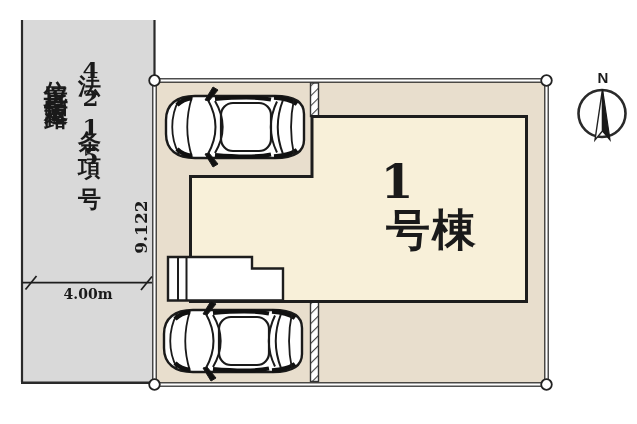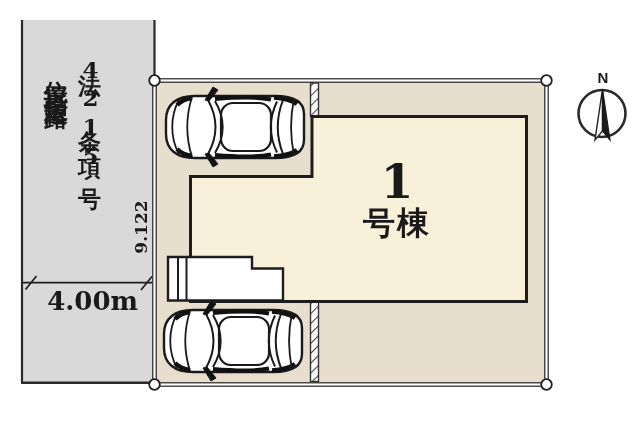--- a/index.html
+++ b/index.html
@@ -12,24 +12,24 @@
   .v-text{
     writing-mode:vertical-rl;text-orientation:upright;
     font-weight:600;line-height:1;white-space:nowrap;
   }
   .road-col1{left:79px;top:55px;font-size:23px;letter-spacing:1px;}
   .road-col2{left:44px;top:62px;font-size:24px;letter-spacing:5px;}
   .dim-9122{
     left:106px;top:218px;width:70px;height:18px;font-size:17px;
     text-align:center;line-height:18px;transform:rotate(-90deg);font-weight:600;
   }
-  .dim-400{left:38px;top:286px;width:100px;font-size:26px;text-align:right;font-weight:600;}
+  .dim-400{left:38px;top:286px;width:100px;font-size:14px;text-align:center;font-weight:600;}
   .bldg-label{left:316px;top:158px;width:162px;text-align:center;font-weight:600;}
   .bldg-label .num{display:block;font-size:47px;line-height:1.02;}
-  .bldg-label .suf{display:block;font-size:32px;line-height:1.08;letter-spacing:2px;}
+  .bldg-label .suf{display:block;font-size:44px;line-height:1.08;letter-spacing:2px;text-align:right;}
   .north-label{
     left:593px;top:69px;width:20px;text-align:center;font-size:15px;font-weight:700;
     font-family:"Liberation Sans","DejaVu Sans",sans-serif;
   }
 </style>
 </head>
 <body>
 
 <div class="canvas">
 

